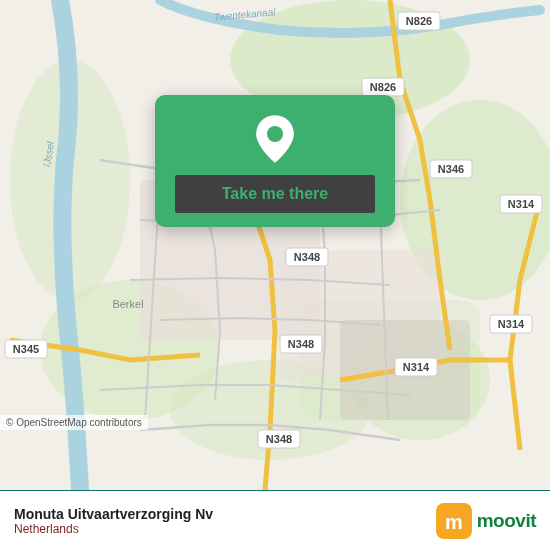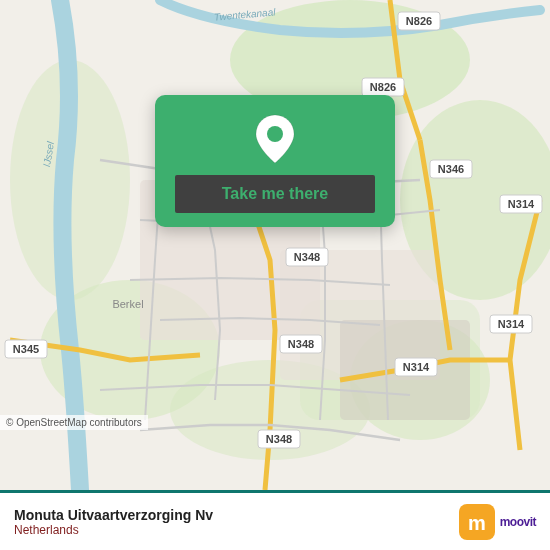--- a/index.html
+++ b/index.html
@@ -60,21 +60,21 @@
       cursor: pointer;
       width: 100%;
       text-align: center;
     }
 
     
     #bottom-bar {
       width: 550px;
       height: 60px;
       background: white;
-      border-top: 3px solid #0f766e;
+      border-top: 1px solid #0f766e;
       display: flex;
       align-items: center;
       justify-content: space-between;
       padding: 0 14px;
     }
 
     #location-info {
       display: flex;
       flex-direction: column;
     }
@@ -95,23 +95,23 @@
       align-items: center;
       gap: 5px;
     }
 
     #moovit-icon {
       width: 36px;
       height: 36px;
     }
 
     #moovit-text {
-      font-size: 12px;
+      font-size: 19px;
       font-weight: bold;
-      color: #4c1d95;
+      color: #15803d;
       letter-spacing: -0.5px;
     }
 
     #copyright-bar {
       position: absolute;
       bottom: 60px;
       left: 0;
       background: rgba(255,255,255,0.75);
       font-size: 10px;
       color: #555;

